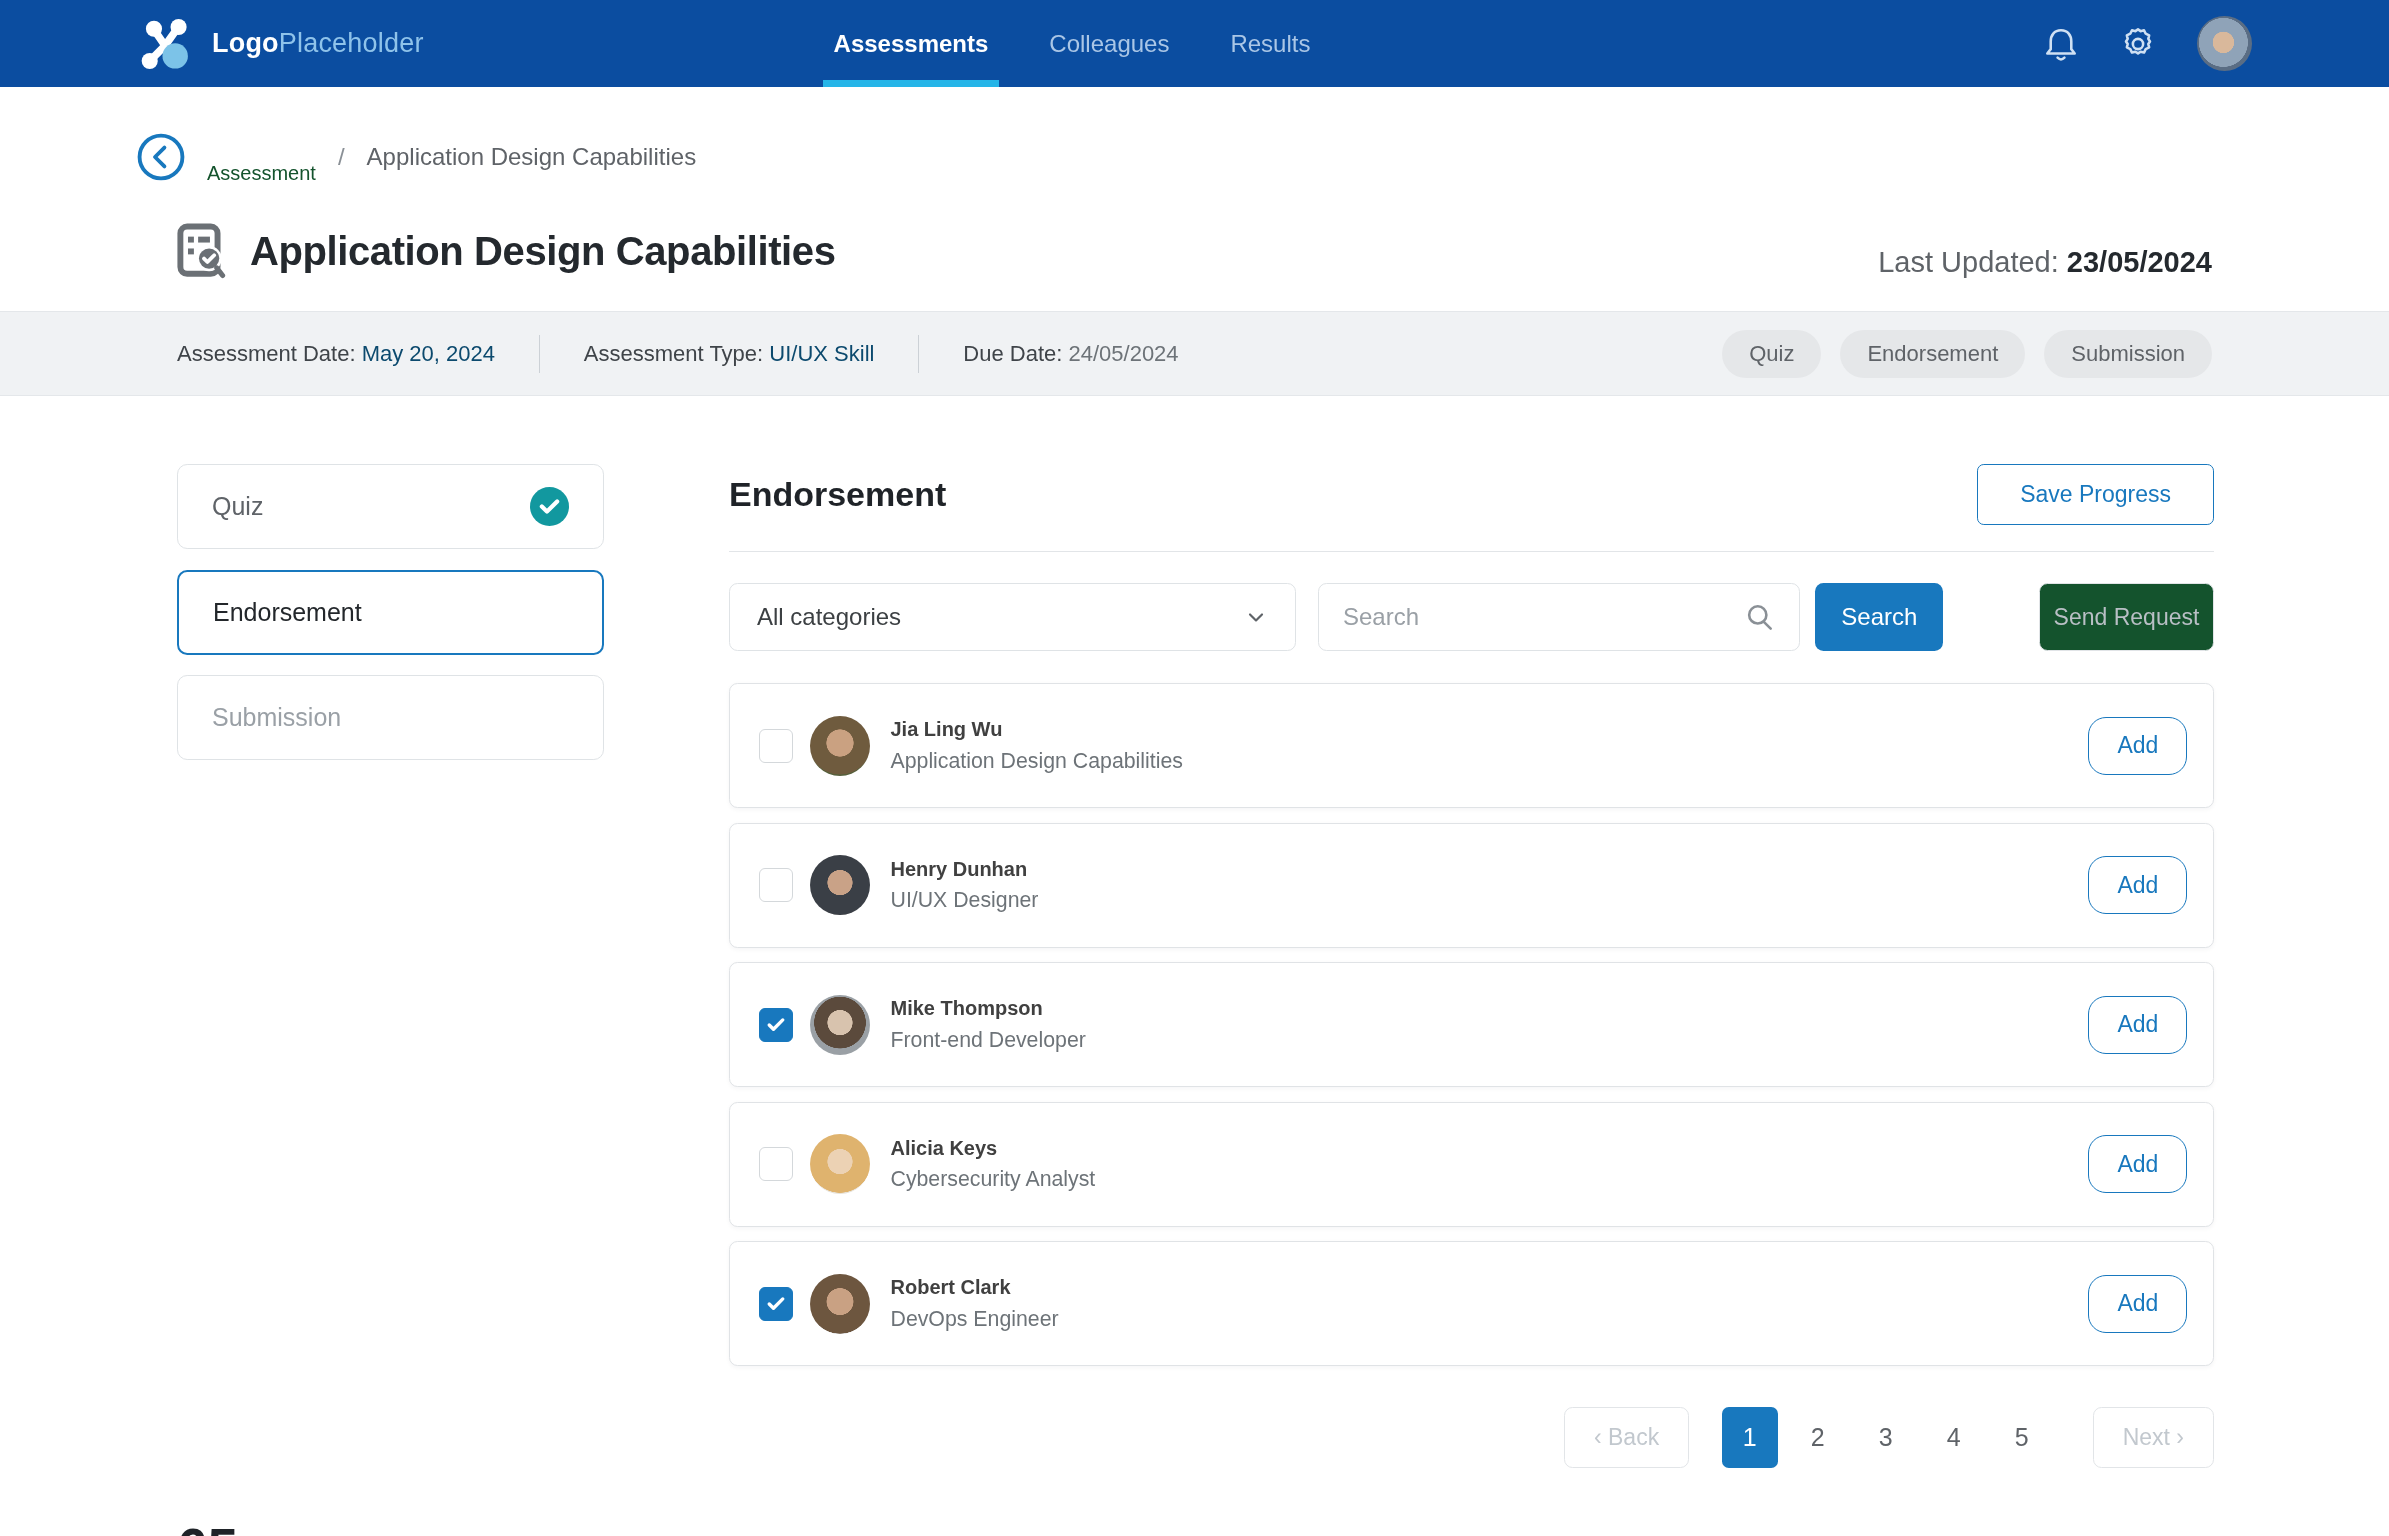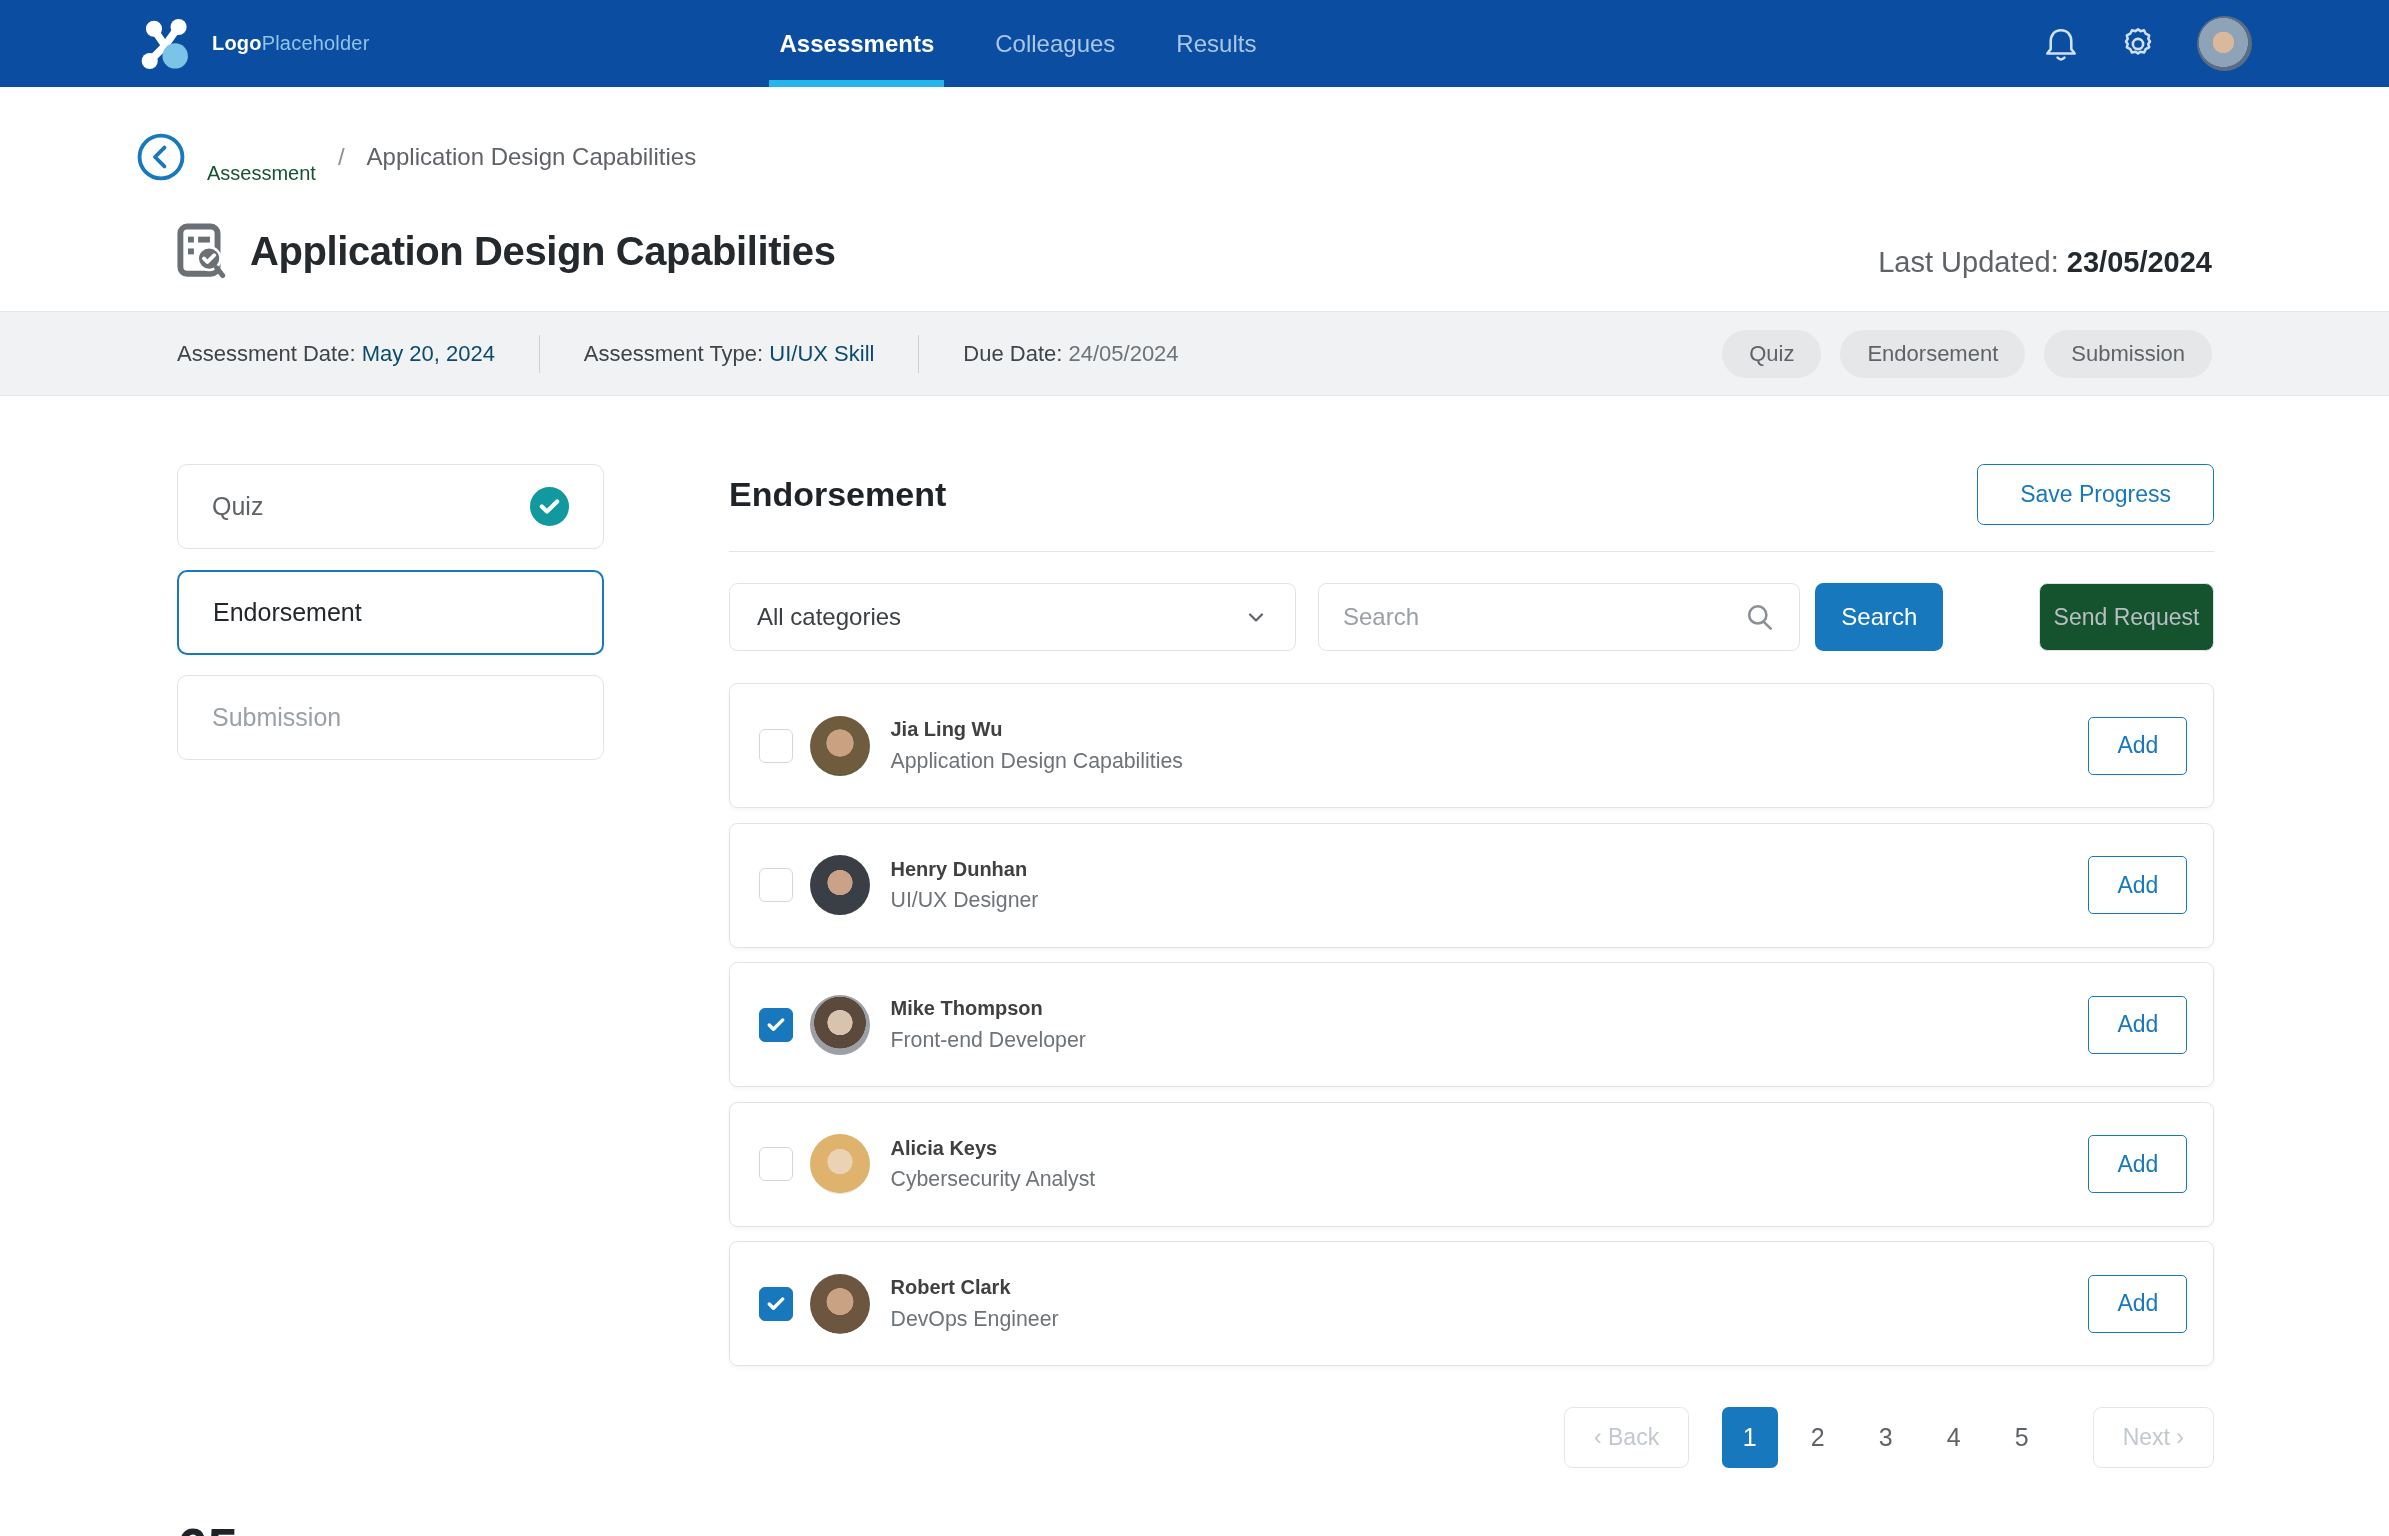--- a/index.html
+++ b/index.html
@@ -2,21 +2,21 @@
 <html style="font-size:13.7px"><head>
 <meta charset="utf-8">
 <style>
   * { margin:0; padding:0; box-sizing:border-box; }
   html,body { width:2389px; height:1536px; overflow:hidden; background:#fff;
     font-family:"Liberation Sans", sans-serif; color:#24292e; }
 
   
   .navbar { height:87px; background:#0b4da0; display:flex; align-items:center; padding:0 137px; }
   .brand { display:flex; align-items:center; gap:19px; }
-  .brand-name { font-size:20px; letter-spacing:0.2px; }
+  .brand-name { font-size:27px; letter-spacing:0.2px; }
   .brand-name .bold { color:#fff; font-weight:700; }
   .brand-name .light { color:#8fc3ea; font-weight:400; }
   .nav-center { display:flex; gap:61px; margin-left:410px; height:78px; align-items:center; }
   .nav-item { font-size:24px; color:#aac6e6; cursor:pointer; height:87px; display:flex; align-items:center; position:relative; }
   .nav-item.active { color:#fff; font-weight:700; }
   .nav-item.active::after { content:""; position:absolute; left:-10.2px; right:-10.2px; bottom:0; height:6.8px; background:#25b5e8; }
   .nav-right { margin-left:auto; display:flex; align-items:center; gap:41px; }
   .nav-icon { width:36px; height:36px; display:block; }
   .nav-avatar { width:55px; height:55px; border-radius:50%;
     background:radial-gradient(circle at 48% 48%, #d9b89b 0 26%, #8fa3b8 27% 60%, #5a6d84 61% 100%); }
@@ -85,21 +85,21 @@
     padding:0 25.6px 0 29px; margin-bottom:14.5px; }
   .checkbox { width:34px; height:34px; border:1.7px solid #d4d8db; border-radius:6px; background:#fff;
     flex:0 0 auto; cursor:pointer; display:flex; align-items:center; justify-content:center; }
   .checkbox svg { display:none; }
   .checkbox.checked { background:#1878be; border-color:#1878be; }
   .checkbox.checked svg { display:block; }
   .avatar { width:60px; height:60px; border-radius:50%; margin-left:17px; flex:0 0 auto; }
   .p-info { margin-left:20.5px; }
   .p-name { font-size:20px; font-weight:600; color:#404040; }
   .p-role { font-size:21.3px; color:#6d7378; margin-top:7.7px; }
-  .add-btn { width:99px; height:58px; margin-left:auto; border-radius:5px; }
+  .add-btn { width:99px; height:58px; margin-left:auto; border-radius:18px; }
 
   
   .av-0 { background:radial-gradient(circle at 50% 45%, #caa181 0 30%, #6f5b3e 31% 70%, #57603c 71%); }
   .av-1 { background:radial-gradient(circle at 50% 46%, #c9a287 0 28%, #3a3f46 29% 72%, #23262b 73%); }
   .av-2 { background:radial-gradient(circle at 50% 46%, #d8c3ae 0 28%, #5b4a3c 29% 58%, #9aa0a5 59%); }
   .av-3 { background:radial-gradient(circle at 50% 46%, #ecd2b4 0 28%, #dfb36e 29% 70%, #e7e2d8 71%); }
   .av-4 { background:radial-gradient(circle at 50% 46%, #c9a183 0 30%, #6d563f 31% 72%, #cfd2d4 73%); }
 
   
   .pagination { display:flex; align-items:flex-start; justify-content:flex-end; margin-top:41px; gap:12px; }

